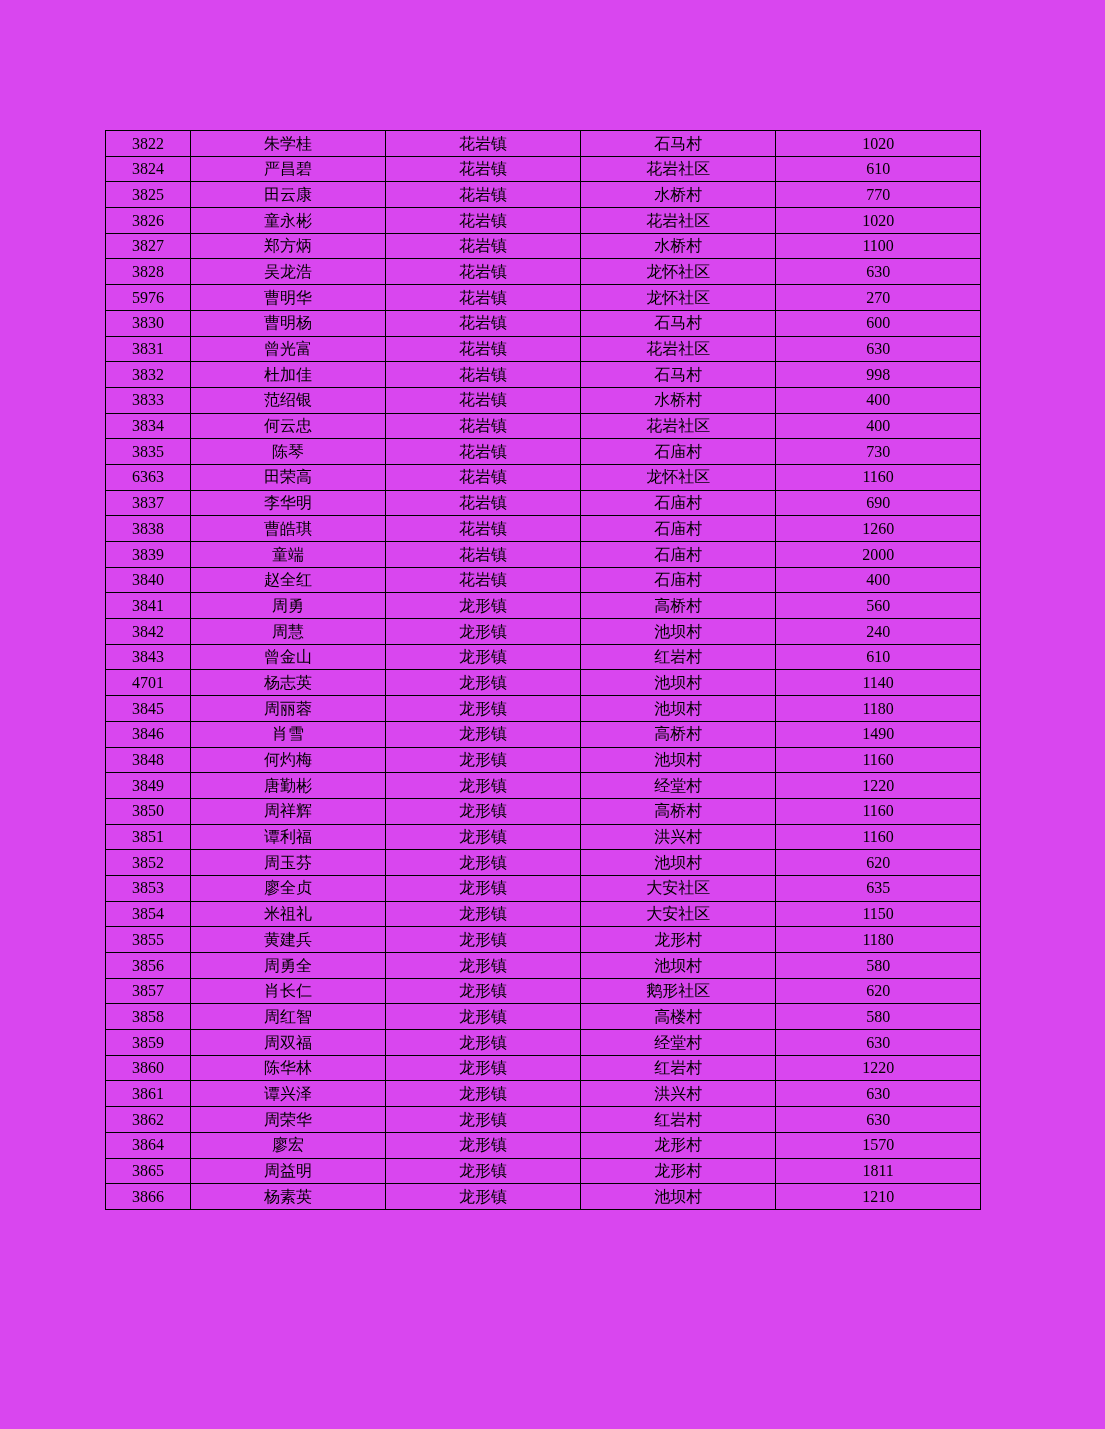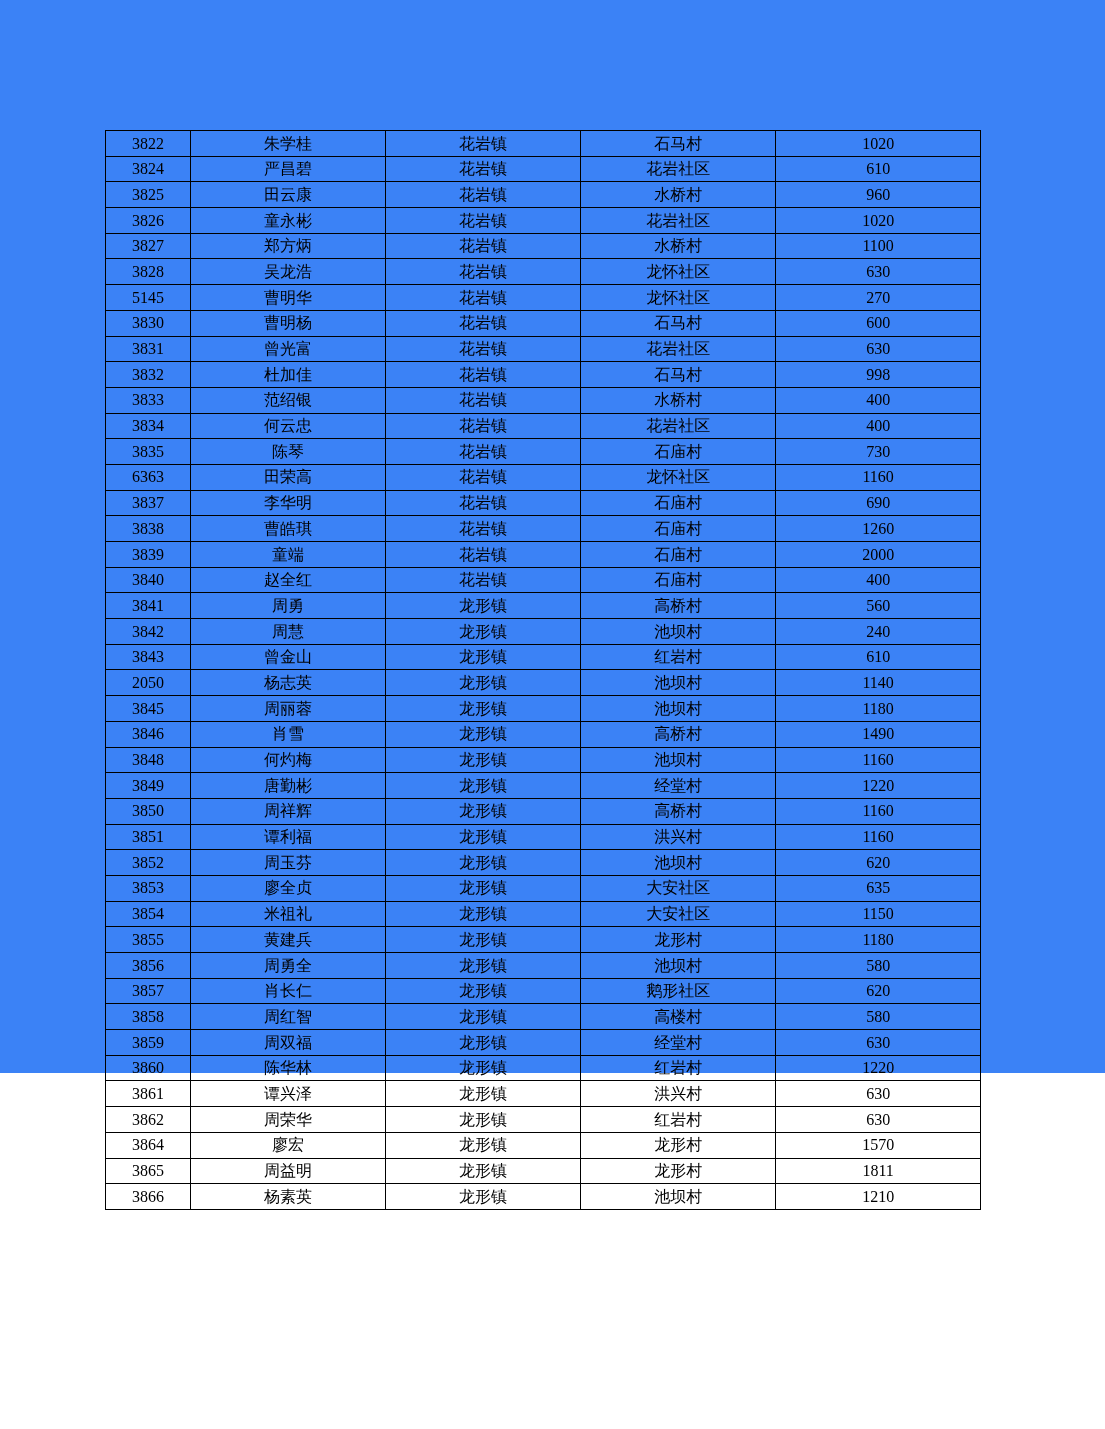--- a/index.html
+++ b/index.html
@@ -12,22 +12,22 @@
     height: 1429px;
     font-family: "Liberation Serif", "DejaVu Serif", serif;
     color: #000000;
     position: relative;
   }
   .page {
     position: absolute;
     top: 0;
     left: 0;
     width: 1105px;
-    height: 1073px;
-    background: #3b82f6;
+    height: 1429px;
+    background: #d946ef;
   }
   table.data-table {
     position: absolute;
     top: 130px;
     left: 105px;
     width: 876px;
     border-collapse: collapse;
     table-layout: fixed;
   }
   table.data-table td {
@@ -72,21 +72,21 @@
           <td>严昌碧</td>
           <td>花岩镇</td>
           <td>花岩社区</td>
           <td>610</td>
         </tr>
         <tr>
           <td>3825</td>
           <td>田云康</td>
           <td>花岩镇</td>
           <td>水桥村</td>
-          <td>960</td>
+          <td>770</td>
         </tr>
         <tr>
           <td>3826</td>
           <td>童永彬</td>
           <td>花岩镇</td>
           <td>花岩社区</td>
           <td>1020</td>
         </tr>
         <tr>
           <td>3827</td>
@@ -96,21 +96,21 @@
           <td>1100</td>
         </tr>
         <tr>
           <td>3828</td>
           <td>吴龙浩</td>
           <td>花岩镇</td>
           <td>龙怀社区</td>
           <td>630</td>
         </tr>
         <tr>
-          <td>5145</td>
+          <td>5976</td>
           <td>曹明华</td>
           <td>花岩镇</td>
           <td>龙怀社区</td>
           <td>270</td>
         </tr>
         <tr>
           <td>3830</td>
           <td>曹明杨</td>
           <td>花岩镇</td>
           <td>石马村</td>
@@ -201,21 +201,21 @@
           <td>240</td>
         </tr>
         <tr>
           <td>3843</td>
           <td>曾金山</td>
           <td>龙形镇</td>
           <td>红岩村</td>
           <td>610</td>
         </tr>
         <tr>
-          <td>2050</td>
+          <td>4701</td>
           <td>杨志英</td>
           <td>龙形镇</td>
           <td>池坝村</td>
           <td>1140</td>
         </tr>
         <tr>
           <td>3845</td>
           <td>周丽蓉</td>
           <td>龙形镇</td>
           <td>池坝村</td>

